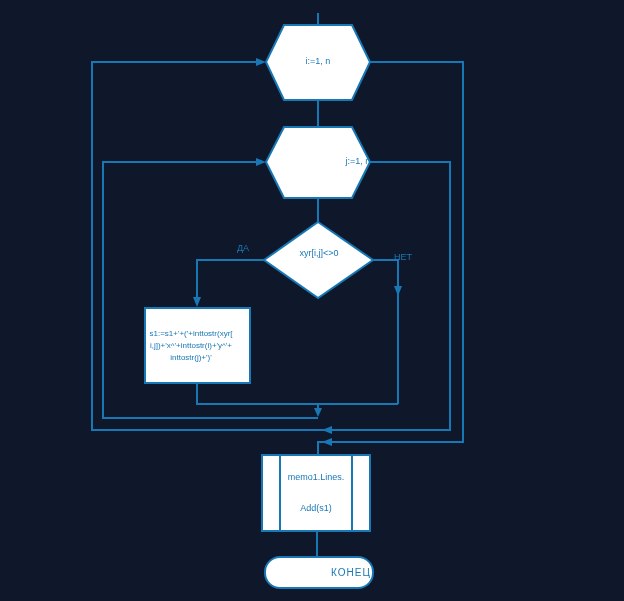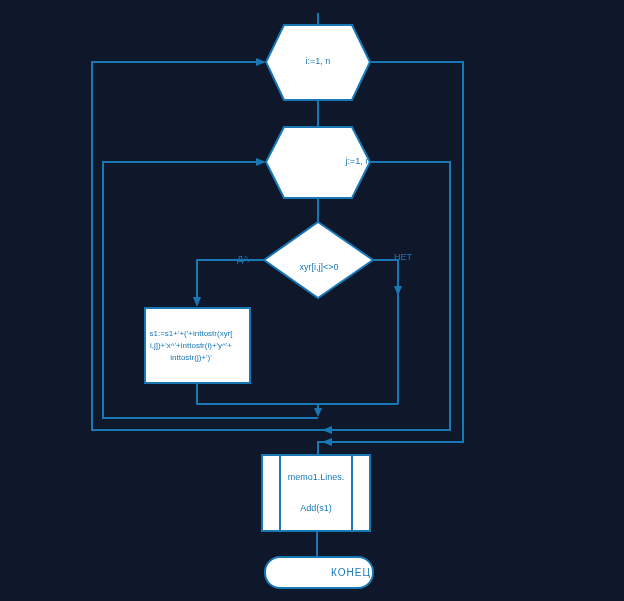--- a/index.html
+++ b/index.html
@@ -71,23 +71,23 @@
       <line x1="280" y1="455" x2="280" y2="531"></line>
       <line x1="352" y1="455" x2="352" y2="531"></line>
       <rect x="265" y="557" width="108" height="31" rx="15"></rect>
     </g>
   </svg>
 
   <div class="lbl" style="left:266px;top:56px;width:104px;">i:=1, n</div>
 
   <div class="lbl" style="left:266px;top:156px;width:104px;margin-left:40px;">j:=1, n</div>
 
-  <div class="lbl" style="left:264px;top:262px;width:110px;">xyr[i,j]&lt;&gt;0</div>
+  <div class="lbl" style="left:264px;top:248px;width:110px;">xyr[i,j]&lt;&gt;0</div>
 
-  <div class="lbl" style="left:224px;top:254px;width:38px;">ДА</div>
+  <div class="lbl" style="left:224px;top:243px;width:38px;">ДА</div>
 
   <div class="lbl" style="left:383px;top:252px;width:40px;">НЕТ</div>
 
   <div class="lbl center-col code" style="left:147px;top:309px;width:88px;height:73px;">
     <div>s1:=s1+'+('+inttostr(xyr[</div>
     <div>i,j])+'x^'+inttostr(i)+'y^'+</div>
     <div>inttostr(j)+')'</div>
   </div>
 
   <div class="lbl center-col memo" style="left:281px;top:456px;width:70px;height:74px;">

